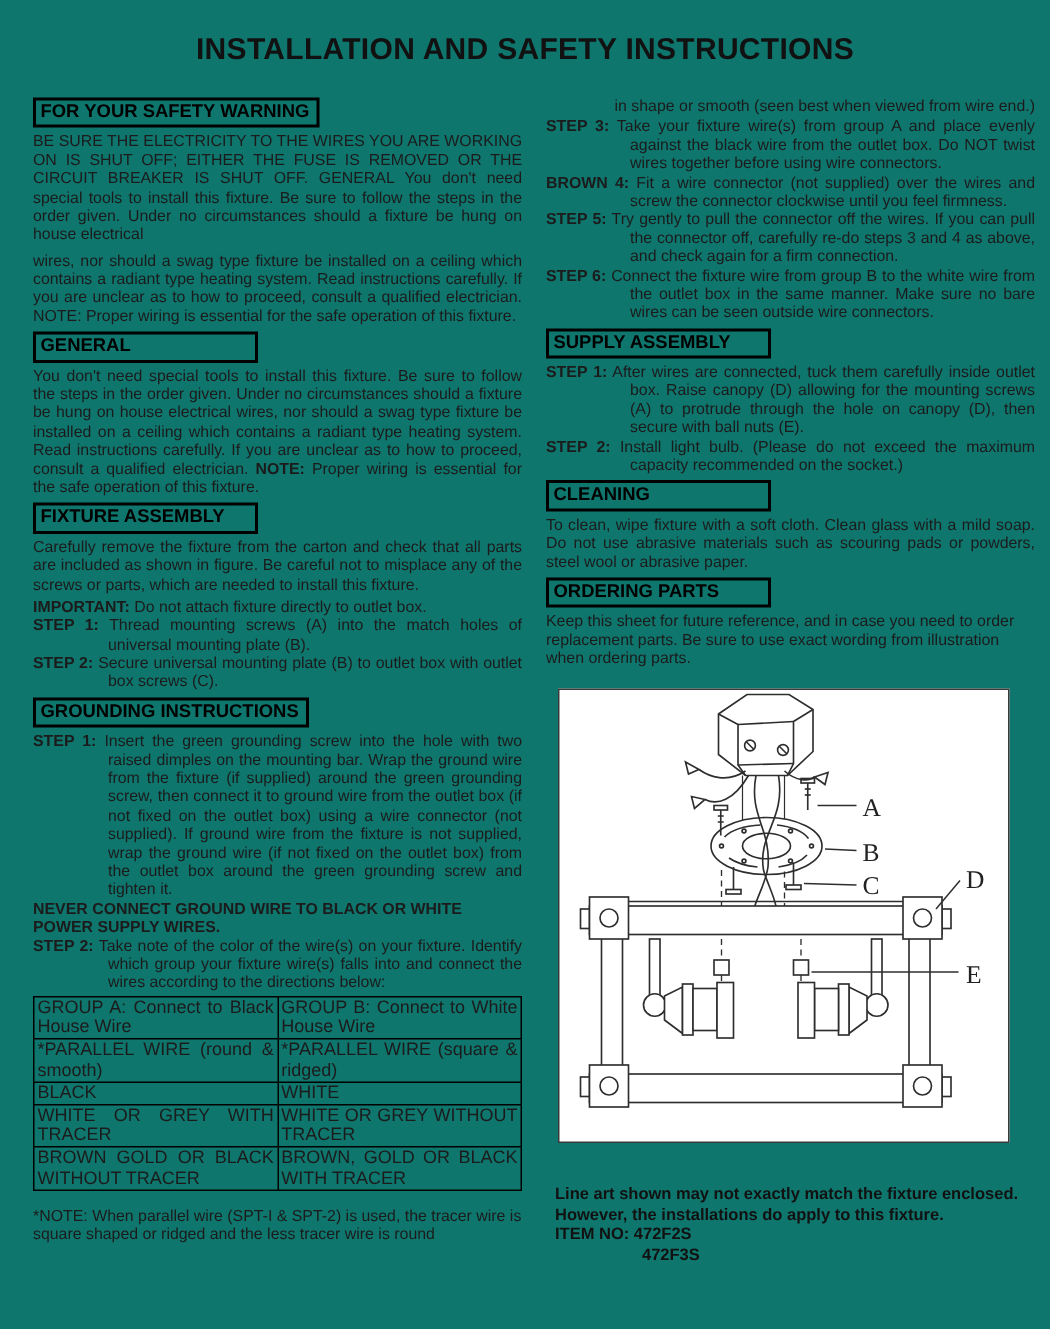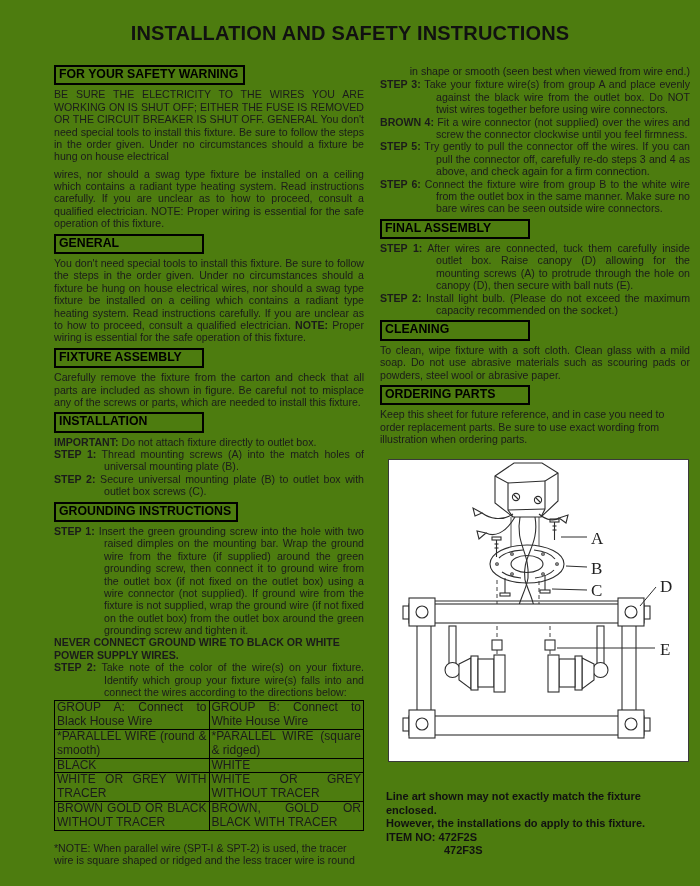--- a/index.html
+++ b/index.html
@@ -1,24 +1,24 @@
 <!DOCTYPE html>
 <html><head>
 <meta charset="utf-8">
 <style>
   html,body{margin:0;padding:0;background:#fff;}
   .page{
-    position:relative;width:700px;height:886px;background:#4d7c0f;
+    position:relative;width:700px;height:886px;background:#0f766e;
     color:#1b1b1b;font-family:"Liberation Sans",sans-serif;overflow:hidden;
   }
   .doc-title{
     text-align:center;font-weight:bold;font-size:20px;letter-spacing:.2px;
     padding-top:22px;color:#111;
   }
-  .columns{display:flex;gap:16px;padding:20px 10px 0 22px;margin-left:32px;}
+  .columns{display:flex;gap:16px;padding:20px 10px 0 22px;}
   .col{width:327px;font-size:10.6px;line-height:1.17;text-align:justify;}
   .col.right{width:327px;}
   .hdr{
     display:block;width:fit-content;min-width:138px;border:2px solid #000;
     font-weight:bold;font-size:12.3px;line-height:1.25;padding:0 5px 1px 3px;
     margin:4px 0 3px 0;text-align:left;color:#000;
   }
   .para{margin:0 0 3px 0;}
   .step{margin:0;padding-left:50px;text-indent:-50px;}
   .rstep{margin:0;padding-left:56px;text-indent:-56px;}
@@ -56,21 +56,20 @@
       <span class="hdr" style="margin-top:0;">FOR YOUR SAFETY WARNING</span>
       <p class="para">BE SURE THE ELECTRICITY TO THE WIRES YOU ARE WORKING ON IS SHUT OFF; EITHER THE FUSE IS REMOVED OR THE CIRCUIT BREAKER IS SHUT OFF. GENERAL You don't need special tools to install this fixture. Be sure to follow the steps in the order given. Under no circumstances should a fixture be hung on house electrical</p>
       <p class="para" style="margin-top:5px;">wires, nor should a swag type fixture be installed on a ceiling which contains a radiant type heating system. Read instructions carefully. If you are unclear as to how to proceed, consult a qualified electrician. NOTE: Proper wiring is essential for the safe operation of this fixture.</p>
 
       <span class="hdr">GENERAL</span>
       <p class="para"><span>You don't need special tools to install this fixture. Be sure to follow the steps in the order given. Under no circumstances should a fixture be hung on house electrical wires, nor should a swag type fixture be installed on a ceiling which contains a radiant type heating system. Read instructions carefully. If you are unclear as to how to proceed, consult a qualified electrician. </span><b>NOTE:</b><span> Proper wiring is essential for the safe operation of this fixture.</span></p>
 
       <span class="hdr">FIXTURE ASSEMBLY</span>
       <p class="para">Carefully remove the fixture from the carton and check that all parts are included as shown in figure. Be careful not to misplace any of the screws or parts, which are needed to install this fixture.</p>
 
-      <span class="hdr">INSTALLATION</span>
       <p class="step"><b>IMPORTANT:</b><span> Do not attach fixture directly to outlet box.</span></p>
       <p class="step"><b>STEP 1:</b><span> Thread mounting screws (A) into the match holes of universal mounting plate (B).</span></p>
       <p class="step"><b>STEP 2:</b><span> Secure universal mounting plate (B) to outlet box with outlet box screws (C).</span></p>
 
       <span class="hdr">GROUNDING INSTRUCTIONS</span>
       <p class="step"><b>STEP 1:</b><span> Insert the green grounding screw into the hole with two raised dimples on the mounting bar. Wrap the ground wire from the fixture (if supplied) around the green grounding screw, then connect it to ground wire from the outlet box (if not fixed on the outlet box) using a wire connector (not supplied). If ground wire from the fixture is not supplied, wrap the ground wire (if not fixed on the outlet box) from the outlet box around the green grounding screw and tighten it.</span></p>
       <p class="boldline">NEVER CONNECT GROUND WIRE TO BLACK OR WHITE POWER SUPPLY WIRES.</p>
       <p class="step"><b>STEP 2:</b><span> Take note of the color of the wire(s) on your fixture. Identify which group your fixture wire(s) falls into and connect the wires according to the directions below:</span></p>
 
       <table class="wiretable">
@@ -103,21 +102,21 @@
 
     <div class="col right">
 
       <p class="leadin">in shape or smooth (seen best when viewed from wire end.)</p>
 
       <p class="rstep"><b>STEP 3:</b><span> Take your fixture wire(s) from group A and place evenly against the black wire from the outlet box. Do NOT twist wires together before using wire connectors.</span></p>
       <p class="rstep"><b>BROWN 4:</b><span> Fit a wire connector (not supplied) over the wires and screw the connector clockwise until you feel firmness.</span></p>
       <p class="rstep"><b>STEP 5:</b><span> Try gently to pull the connector off the wires. If you can pull the connector off, carefully re-do steps 3 and 4 as above, and check again for a firm connection.</span></p>
       <p class="rstep"><b>STEP 6:</b><span> Connect the fixture wire from group B to the white wire from the outlet box in the same manner. Make sure no bare wires can be seen outside wire connectors.</span></p>
 
-      <span class="hdr">FINAL ASSEMBLY</span>
+      <span class="hdr">SUPPLY ASSEMBLY</span>
       <p class="rstep"><b>STEP 1:</b><span> After wires are connected, tuck them carefully inside outlet box. Raise canopy (D) allowing for the mounting screws (A) to protrude through the hole on canopy (D), then secure with ball nuts (E).</span></p>
       <p class="rstep"><b>STEP 2:</b><span> Install light bulb. (Please do not exceed the maximum capacity recommended on the socket.)</span></p>
 
       <span class="hdr">CLEANING</span>
       <p class="para">To clean, wipe fixture with a soft cloth. Clean glass with a mild soap. Do not use abrasive materials such as scouring pads or powders, steel wool or abrasive paper.</p>
 
       <span class="hdr">ORDERING PARTS</span>
       <p class="para" style="text-align:left;">Keep this sheet for future reference, and in case you need to order replacement parts. Be sure to use exact wording from illustration when ordering parts.</p>
 
       <div class="diagram-box">

